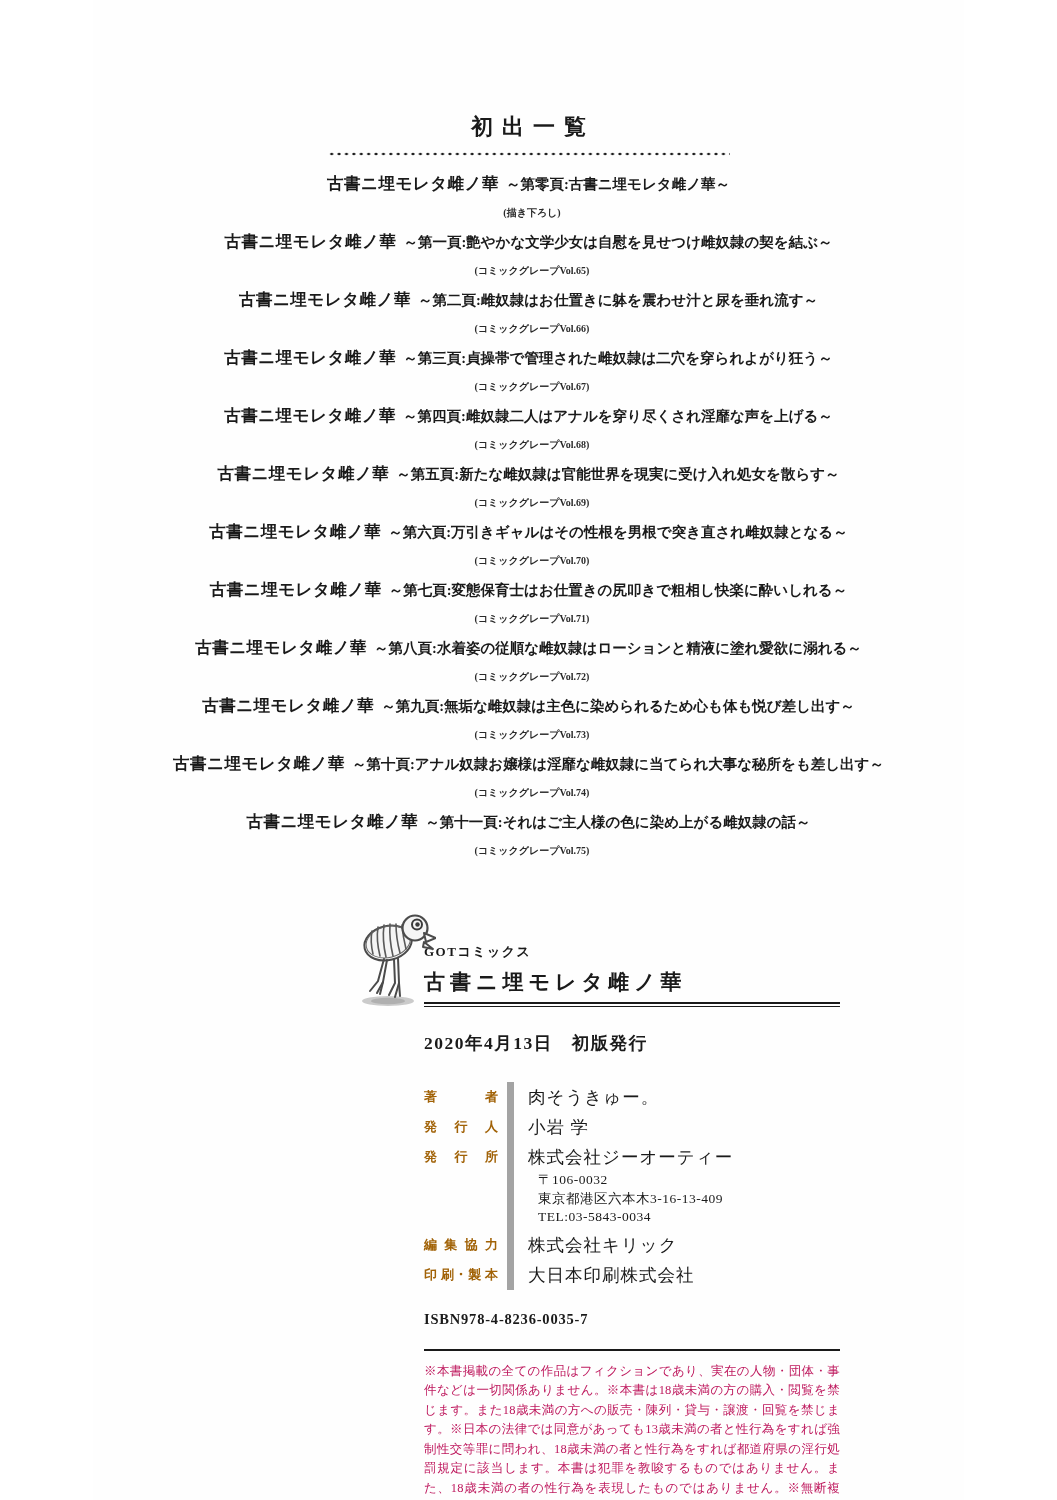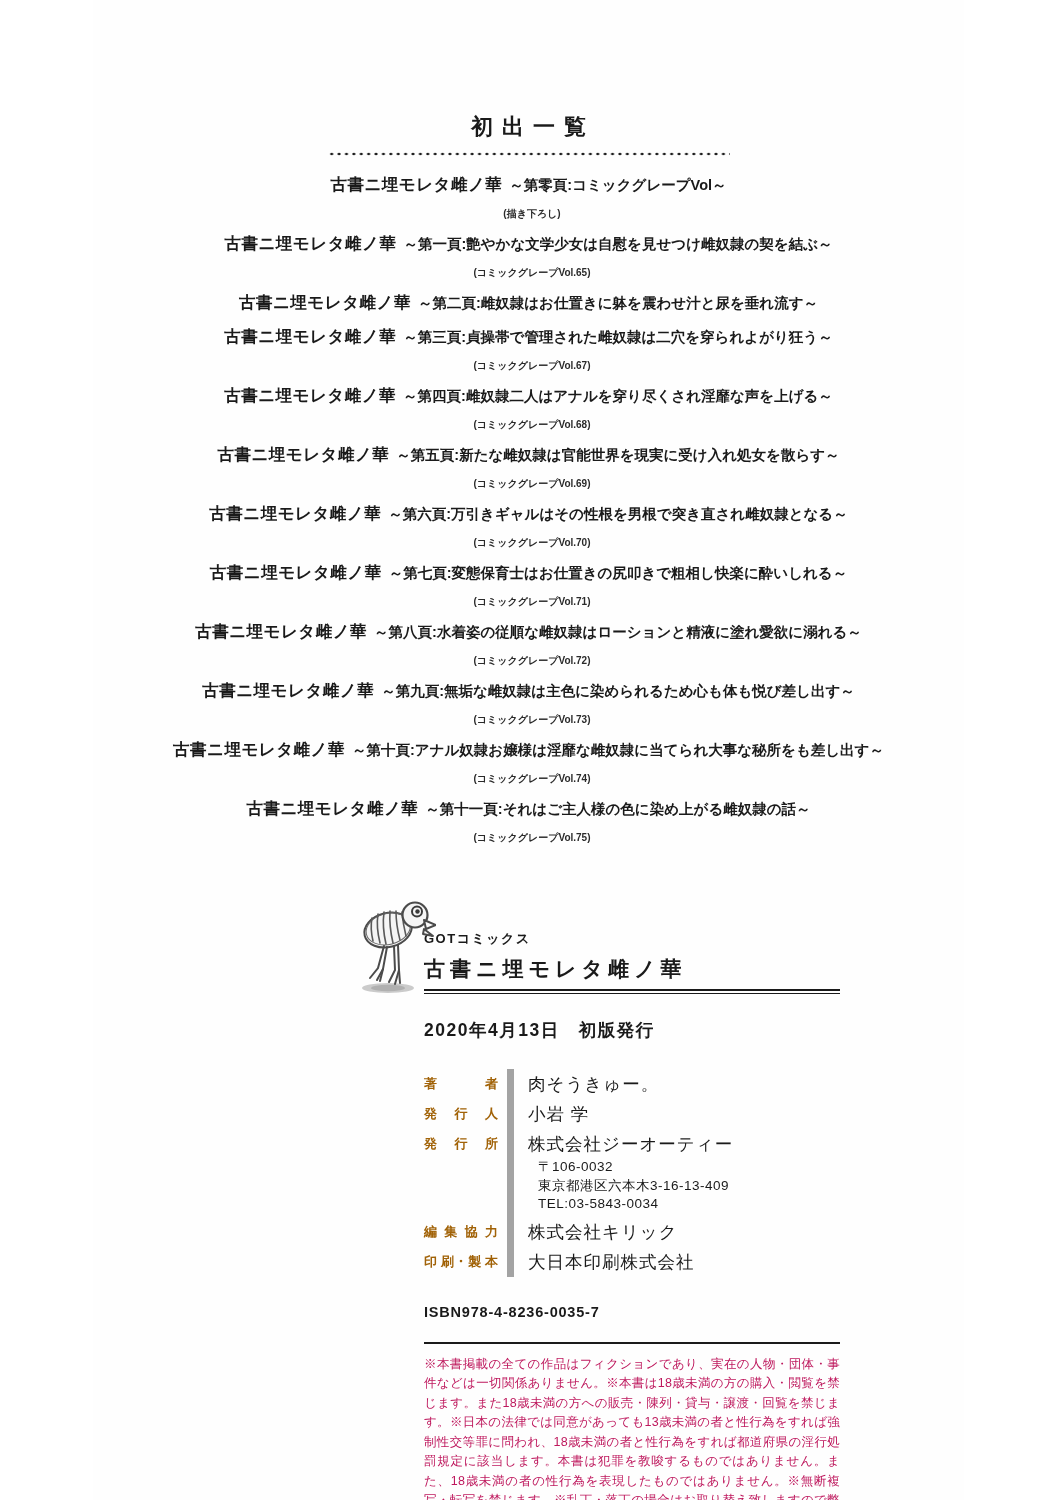--- a/index.html
+++ b/index.html
@@ -7,21 +7,21 @@
     padding: 0;
     background: #ffffff;
   }
   .page {
     position: relative;
     width: 871px;
     height: 1500px;
     margin: 0 auto;
     background: #fefefe;
     color: #1a1a1a;
-    font-family: Liberation Sans, sans-serif;
+    font-family: Liberation Serif, serif;
     overflow: hidden;
   }
   
   .shoshutsu-header {
     padding-top: 112px;
     text-align: center;
   }
   .shoshutsu-title {
     font-size: 22px;
     font-weight: bold;
@@ -134,21 +134,21 @@
     padding-left: 10px;
     padding-top: 2px;
   }
   .credit-subline {
     font-size: 13.5px;
     font-weight: 500;
     line-height: 18.5px;
     letter-spacing: 0.5px;
   }
   .isbn-block {
-    margin-top: 25px;
+    margin-top: 19px;
   }
   .isbn-line {
     font-size: 14.5px;
     font-weight: bold;
     letter-spacing: 0.8px;
     line-height: 20px;
   }
   .copyright-line {
     font-size: 13px;
     font-weight: bold;
@@ -174,36 +174,37 @@
 <div class="page">
 
   <div class="shoshutsu-header">
     <h1 class="shoshutsu-title">初出一覧</h1>
     <div class="dotted-rule"></div>
   </div>
 
   <div class="entries" id="entries">
     <div class="entry">
       <div class="entry-title">
-        <span class="entry-work">古書ニ埋モレタ雌ノ華</span><span class="entry-subtitle">～第零頁:コミックグレープVol～</span>
+        <span class="entry-work">古書ニ埋モレタ雌ノ華</span><span class="entry-subtitle">～第零頁:古書ニ埋モレタ雌ノ華～</span>
       </div>
       <div class="entry-source">(描き下ろし)</div>
     </div>
 
     <div class="entry">
       <div class="entry-title">
         <span class="entry-work">古書ニ埋モレタ雌ノ華</span><span class="entry-subtitle">～第一頁:艶やかな文学少女は自慰を見せつけ雌奴隷の契を結ぶ～</span>
       </div>
       <div class="entry-source">(コミックグレープVol.65)</div>
     </div>
 
     <div class="entry">
       <div class="entry-title">
         <span class="entry-work">古書ニ埋モレタ雌ノ華</span><span class="entry-subtitle">～第二頁:雌奴隷はお仕置きに躰を震わせ汁と尿を垂れ流す～</span>
       </div>
+      <div class="entry-source">(コミックグレープVol.66)</div>
     </div>
 
     <div class="entry">
       <div class="entry-title">
         <span class="entry-work">古書ニ埋モレタ雌ノ華</span><span class="entry-subtitle">～第三頁:貞操帯で管理された雌奴隷は二穴を穿られよがり狂う～</span>
       </div>
       <div class="entry-source">(コミックグレープVol.67)</div>
     </div>
 
     <div class="entry">

